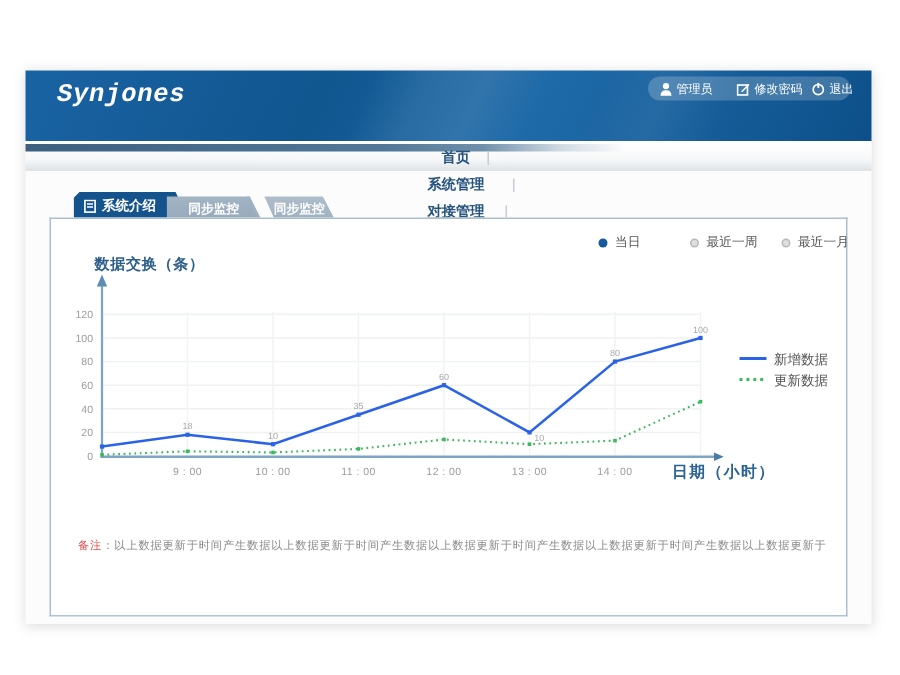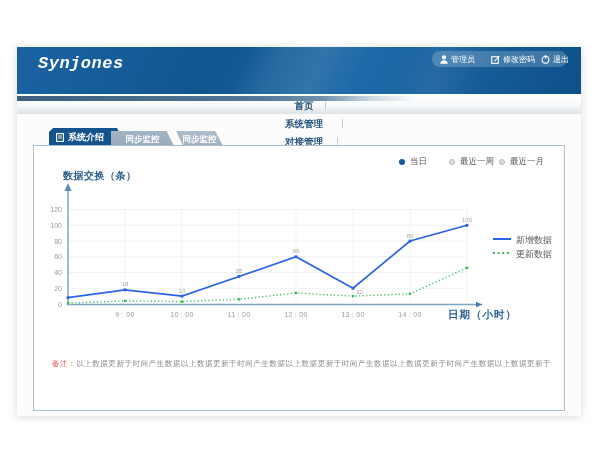--- a/index.html
+++ b/index.html
@@ -51,21 +51,21 @@
     background:linear-gradient(180deg,#a3b4c3,#97aabb); clip-path:polygon(0 0,calc(100% - 8px) 0,100% 100%,0 100%);
     font-size:8.5px; text-align:center; line-height:16px; }
   #tab-sep { position:absolute; left:151px; top:84px; width:1.5px; height:14px;
     background:#9fb2c1; transform:skewX(26deg); }
   #tab3 { left:159px; top:83.5px; width:47px; height:15.5px;
     background:linear-gradient(180deg,#aebdca,#9fb1c1); clip-path:polygon(0 0,calc(100% - 8px) 0,100% 100%,7px 100%);
     font-size:8.5px; text-align:center; line-height:16px; }
   
   #panel { position:absolute; left:16px; top:97.5px; width:532px; height:266px;
     background:#fff; border:1px solid #aabfce; border-bottom-color:#aac4d8; }
-  #radio-row { position:absolute; left:365px; top:10px; display:flex; align-items:center; height:12px; }
+  #radio-row { position:absolute; left:365px; top:10px; display:flex; align-items:center; height:12px;gap:11px; }
   .radio-item { display:flex; align-items:center; width:50px; cursor:pointer; }
   .radio-dot { width:6px; height:6px; border-radius:50%; margin-right:5px; flex:none; }
   .radio-dot.sel { background:#155a9e; }
   .radio-dot.unsel { background:#dedede; border:1px solid #b9b9b9; }
   .radio-label { font-size:8.5px; color:#555; }
   #y-title { position:absolute; left:29px; top:23px; font-size:10px; font-weight:bold;
     color:#2f608c; letter-spacing:.5px; }
   #chart-svg { position:absolute; left:0; top:0; }
   #note { position:absolute; left:18px; top:213px; font-size:7.5px; white-space:nowrap;
     color:#8a8a8a; letter-spacing:.55px; }

